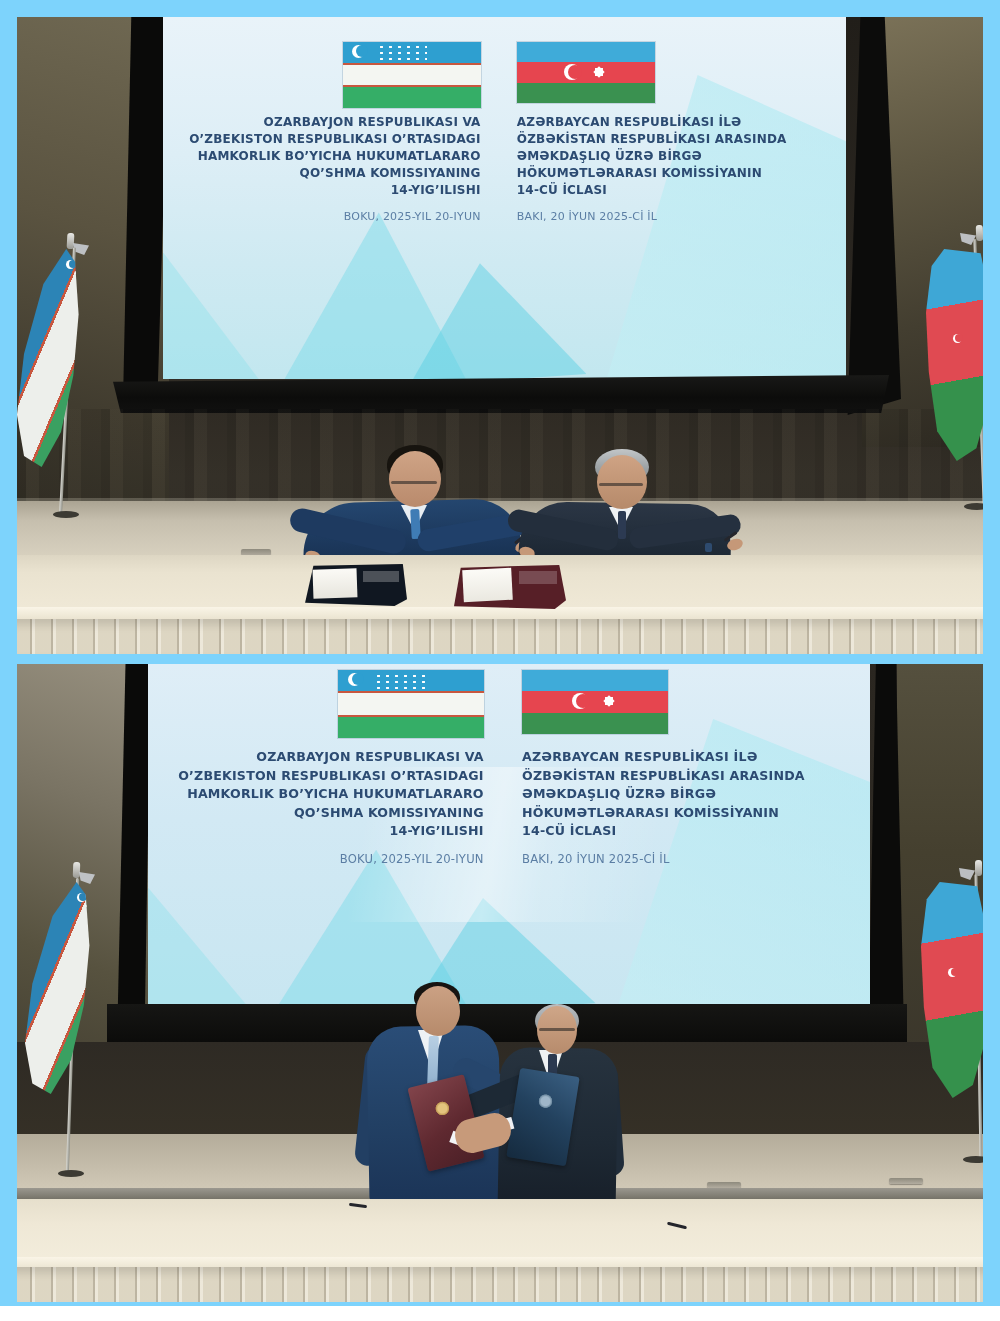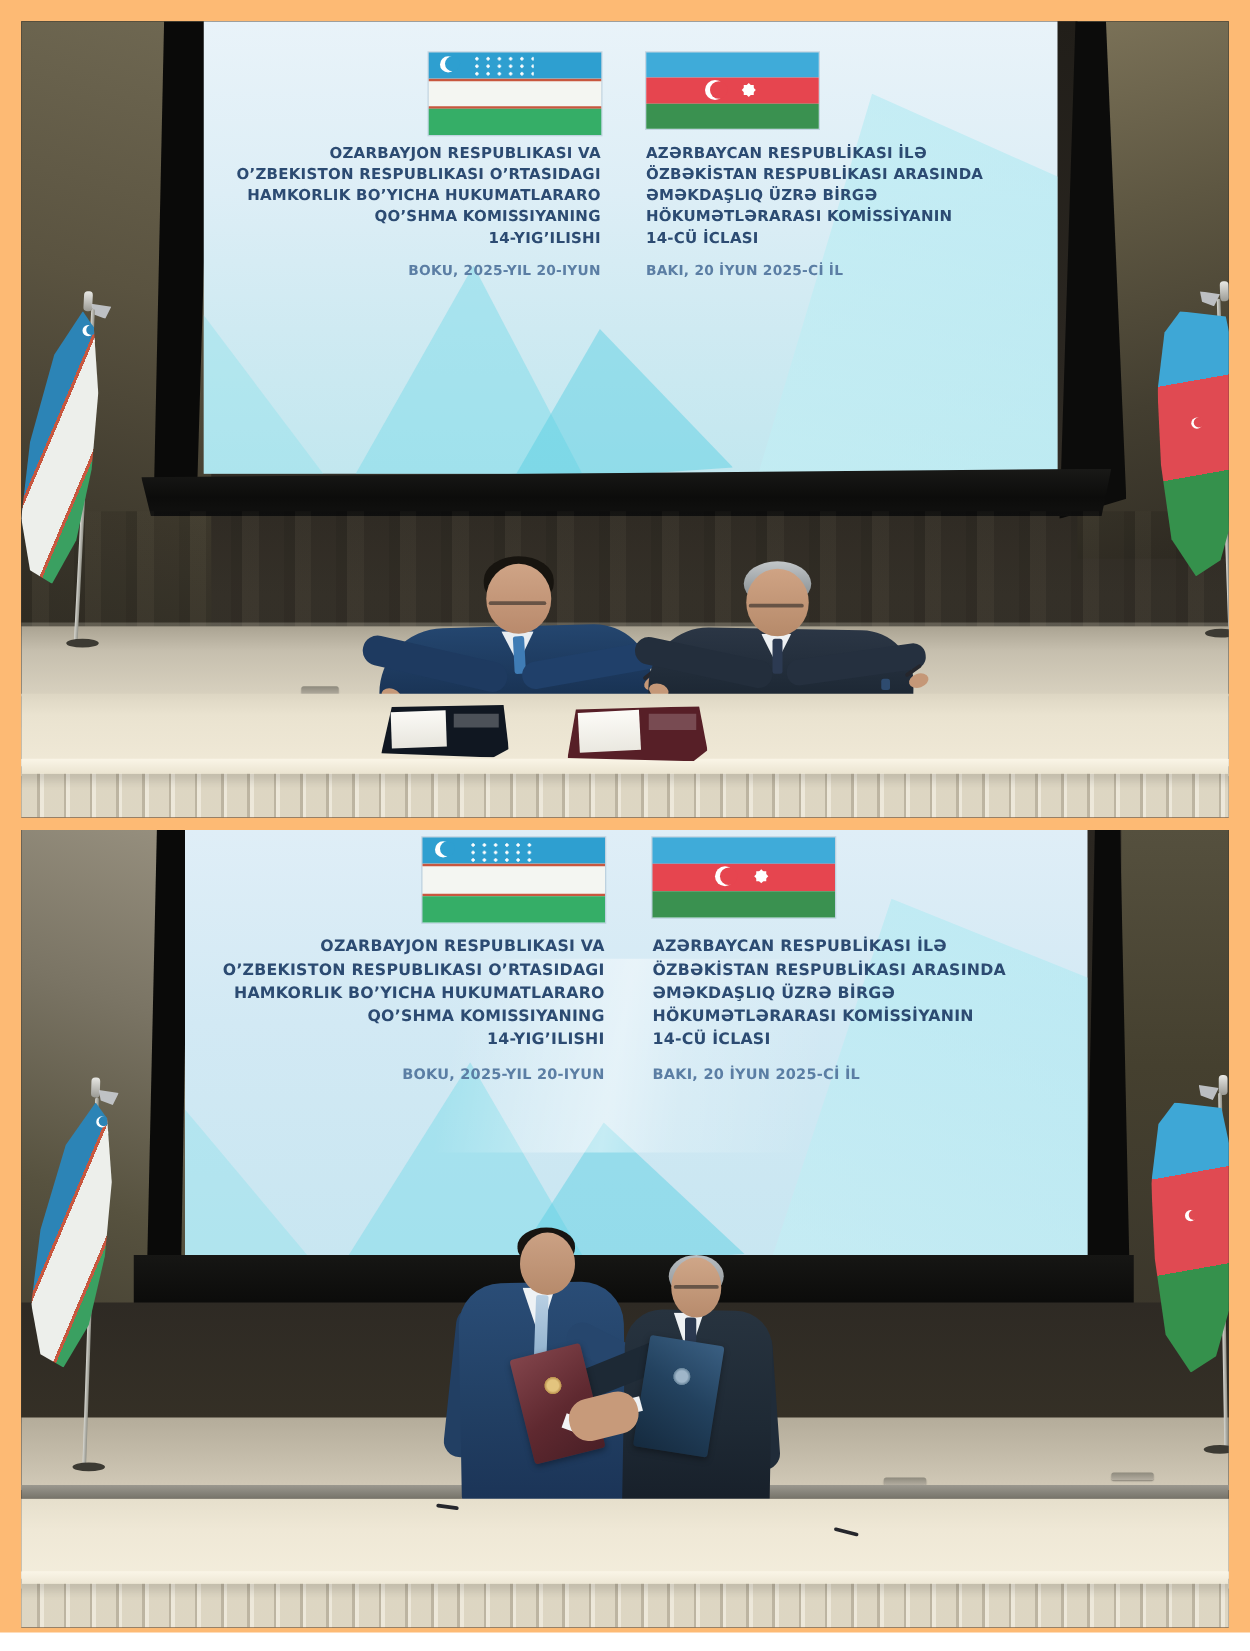--- a/index.html
+++ b/index.html
@@ -1,19 +1,19 @@
 <!DOCTYPE html>
 <html><head>
 <meta charset="utf-8">
 <style>
   html,body{margin:0;padding:0;background:#ffffff;width:1000px;height:1321px;overflow:hidden;
             font-family:"DejaVu Sans","Liberation Sans",sans-serif;}
   .abs{position:absolute;}
   figure{margin:0;}
-  .canvas{position:absolute;left:0;top:0;width:1000px;height:1306px;background:#fdba74;}
+  .canvas{position:absolute;left:0;top:0;width:1000px;height:1306px;background:#7dd3fc;}
   .photo{position:absolute;left:17px;width:966px;overflow:hidden;background:#2c2822;}
   .p1{top:17px;height:637px;}
   .p2{top:664px;height:638px;}
 
   
   .p1 .wall{inset:0;background:linear-gradient(180deg,#211e19 0%,#2b2721 45%,#3a352c 72%,#36322a 100%);}
   .p1 .wall-l{left:0;top:0;width:152px;height:565px;background:linear-gradient(195deg,#6f6852 0%,#5a5340 38%,#413c2f 68%,#302c24 100%);}
   .p1 .wall-r{left:845px;top:0;width:121px;height:430px;background:linear-gradient(165deg,#7b7258 0%,#5e5742 35%,#433e30 70%,#322e25 100%);}
   .p1 .bezel-l{left:106px;top:0;width:46px;height:396px;background:#0a0a09;clip-path:polygon(18% 0,100% 0,74% 100%,0 97%);}
   .p1 .bezel-r{left:826px;top:0;width:58px;height:398px;background:#0c0c0b;clip-path:polygon(30% 0,72% 0,100% 96%,8% 100%);}
@@ -84,21 +84,21 @@
   .azstar{position:absolute;left:57%;top:27%;width:8px;height:8px;background:#fff;}
   .azstar::after{content:'';position:absolute;inset:0;background:#fff;transform:rotate(45deg);}
 
   .slide-text{position:absolute;font-weight:bold;color:#2C4B72;z-index:3;}
   .p1 .slide-text{font-size:12px;line-height:17px;letter-spacing:.2px;}
   .p2 .slide-text{font-size:12.6px;line-height:18.5px;letter-spacing:.2px;}
   .uz-text{left:0;width:46.5%;text-align:right;}
   .az-text{left:51.8%;width:46%;text-align:left;}
   .p1 .uz-text,.p1 .az-text{top:97px;}
   .p2 .uz-text,.p2 .az-text{top:84px;}
-  .slide-date{margin-top:9px;font-weight:700;color:#5B7EA4;}
+  .slide-date{margin-top:9px;font-weight:400;color:#5B7EA4;}
   .p1 .slide-date{font-size:11px;}
   .p2 .slide-date{font-size:11.6px;}
 
   .deco{position:absolute;}
   .deco-a{left:16%;bottom:-6%;width:30%;height:52%;background:#7EDCE9;opacity:.5;clip-path:polygon(52% 0,100% 100%,0 100%);}
   .deco-b{left:36%;bottom:-2%;width:26%;height:34%;background:#55CFE2;opacity:.45;clip-path:polygon(40% 0,100% 90%,0 100%);}
   .deco-c{right:-6%;top:16%;width:42%;height:90%;background:linear-gradient(210deg,#A5E8F1,#C4F0F5);opacity:.55;clip-path:polygon(34% 0,100% 26%,100% 100%,0 100%);}
   .deco-d{left:-4%;bottom:-10%;width:22%;height:55%;background:#8CE2EC;opacity:.4;clip-path:polygon(0 0,100% 100%,0 100%);}
   .shine{left:0;top:30%;width:100%;height:45%;
       background:linear-gradient(100deg,transparent 30%,rgba(255,255,255,.45) 48%,rgba(255,255,255,.2) 55%,transparent 70%);}

